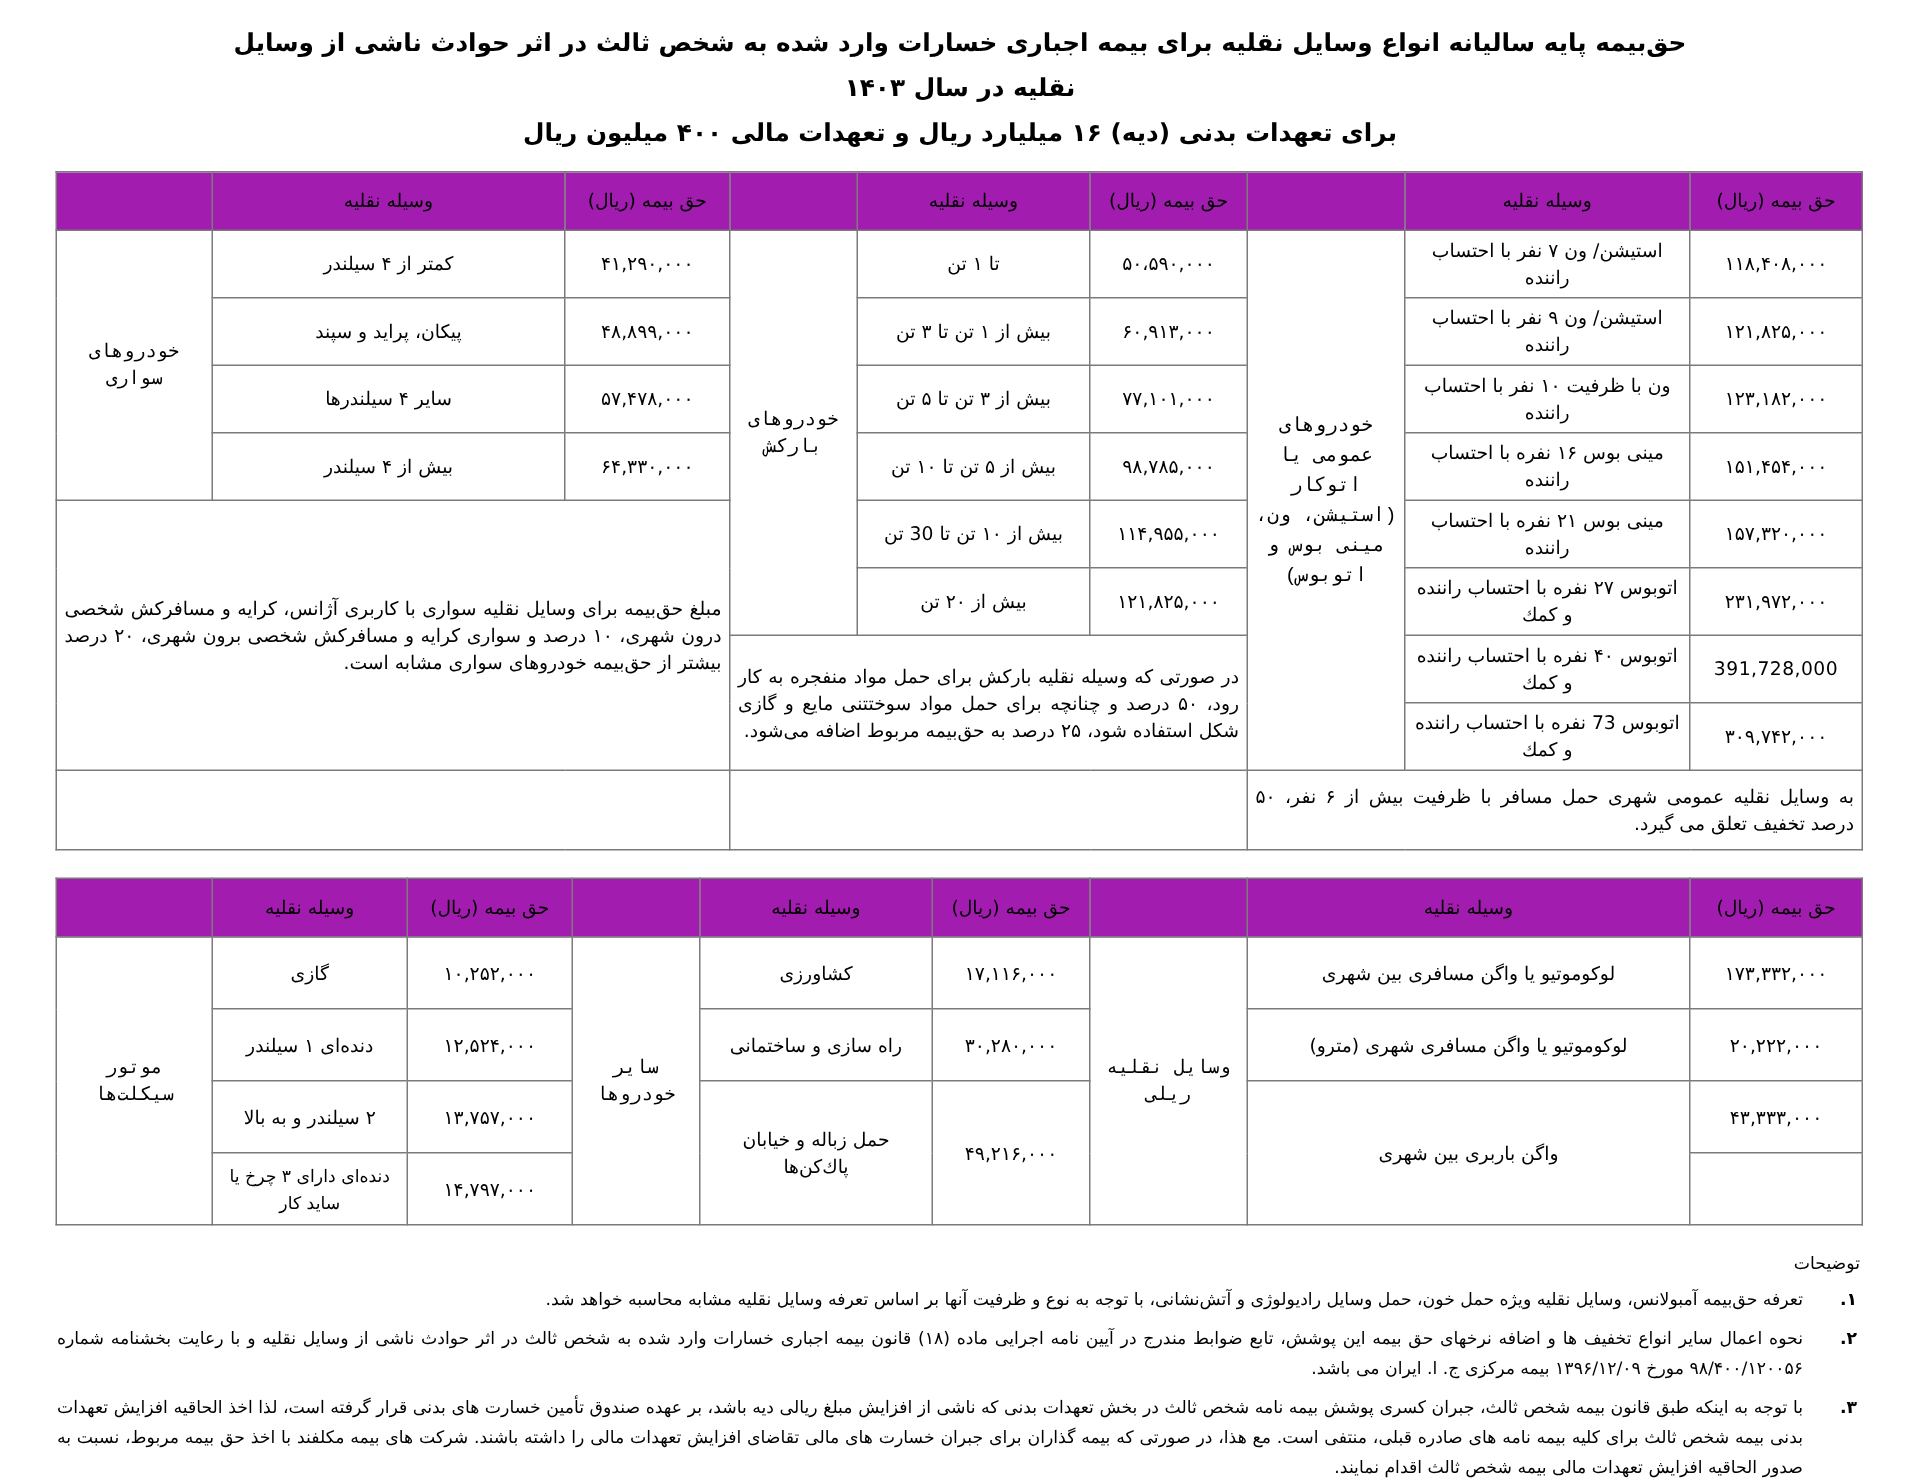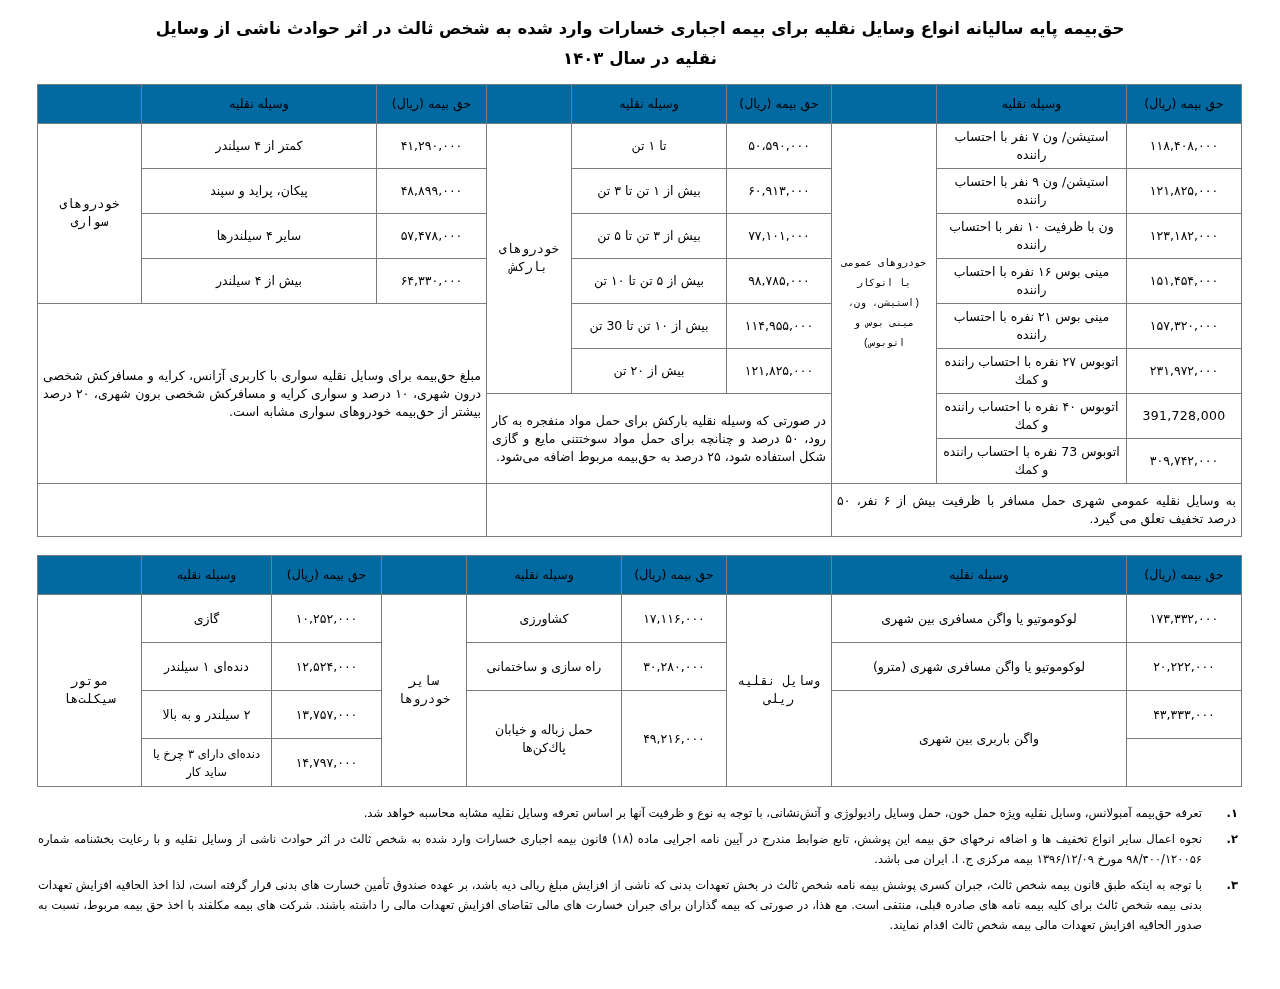--- a/index.html
+++ b/index.html
@@ -46,34 +46,34 @@
   }
   table.rate td, table.rate th {
     border: 1px solid #7b7b7b;
     padding: 2px 5px;
     vertical-align: middle;
     font-size: 12.5px;
     line-height: 18px;
     font-weight: normal;
   }
   th.hdr {
-    background: #0369a1;
+    background: #a21caf;
     text-align: center;
     height: 34px;
     font-size: 13px;
   }
   td.grp {
     text-align: center;
     font-weight: bold;
     font-size: 13.5px;
     line-height: 21px;
     font-family: Liberation Mono, monospace;
   }
   td.grp.narrow {
-    font-size: 10px;
+    font-size: 13px;
     line-height: 20px;
   }
   td.veh {
     text-align: center;
   }
   td.amt {
     text-align: center;
     font-size: 12.5px;
     letter-spacing: 0.3px;
   }
@@ -133,20 +133,21 @@
     font-size: 11.5px;
   }
 </style>
 </head>
 <body>
 
 <div class="page">
 
   <div class="title-block">
     <div class="title-line">حق‌بیمه پایه سالیانه  انواع وسایل نقلیه برای بیمه اجباری خسارات وارد شده به شخص ثالث در اثر حوادث ناشی از وسایل نقلیه در سال ۱۴۰۳</div>
+    <div class="title-line">برای تعهدات بدنی (دیه) ۱۶ میلیارد ریال و تعهدات مالی ۴۰۰ میلیون ریال</div>
   </div>
 
   <div class="tbl-wrap">
     <table class="rate">
       <colgroup>
         <col style="width:115px">
           <col style="width:190px">
           <col style="width:105px">
         <col style="width:105px">
           <col style="width:155px">
@@ -305,20 +306,21 @@
       <tr>
         <td class="blank" style="height:43px"></td>
         <td class="amt">۱۴,۷۹۷,۰۰۰</td>
         <td class="veh" style="font-size:11.5px">دنده‌ای دارای ۳ چرخ یا ساید كار</td>
       </tr>
     </tbody>
       </table>
   </div>
 
   <div class="notes">
+    <div class="notes-title">توضیحات</div>
     <ol class="note-list">
       <li>تعرفه حق‌بیمه آمبولانس، وسایل نقلیه ویژه حمل خون، حمل وسایل رادیولوژی و آتش‌نشانی، با توجه به نوع و ظرفیت آنها بر اساس تعرفه وسایل نقلیه مشابه محاسبه خواهد شد.</li>
       <li>نحوه اعمال سایر انواع تخفیف ها و اضافه نرخهای حق بیمه این پوشش، تابع ضوابط مندرج در آیین نامه اجرایی ماده (۱۸) قانون بیمه اجباری خسارات وارد شده به شخص ثالث در اثر حوادث ناشی از وسایل نقلیه و با رعایت بخشنامه شماره ۹۸/۴۰۰/۱۲۰۰۵۶ مورخ ۱۳۹۶/۱۲/۰۹ بیمه مركزی ج. ا. ایران می باشد.</li>
       <li>با توجه به اینكه طبق قانون بیمه شخص ثالث، جبران كسری پوشش بیمه نامه شخص ثالث در بخش تعهدات بدنی كه ناشی از افزایش مبلغ ریالی دیه باشد، بر عهده صندوق تأمین خسارت های بدنی قرار گرفته است، لذا اخذ الحاقیه افزایش تعهدات بدنی بیمه شخص ثالث برای كلیه بیمه نامه های صادره قبلی، منتفی است. مع هذا، در صورتی كه بیمه گذاران برای جبران خسارت های مالی تقاضای افزایش تعهدات مالی را داشته باشند. شركت های بیمه مكلفند با اخذ حق بیمه مربوط، نسبت به صدور الحاقیه افزایش تعهدات مالی بیمه شخص ثالث اقدام نمایند.</li>
 
     </ol>
   </div>
 
 </div>
 

